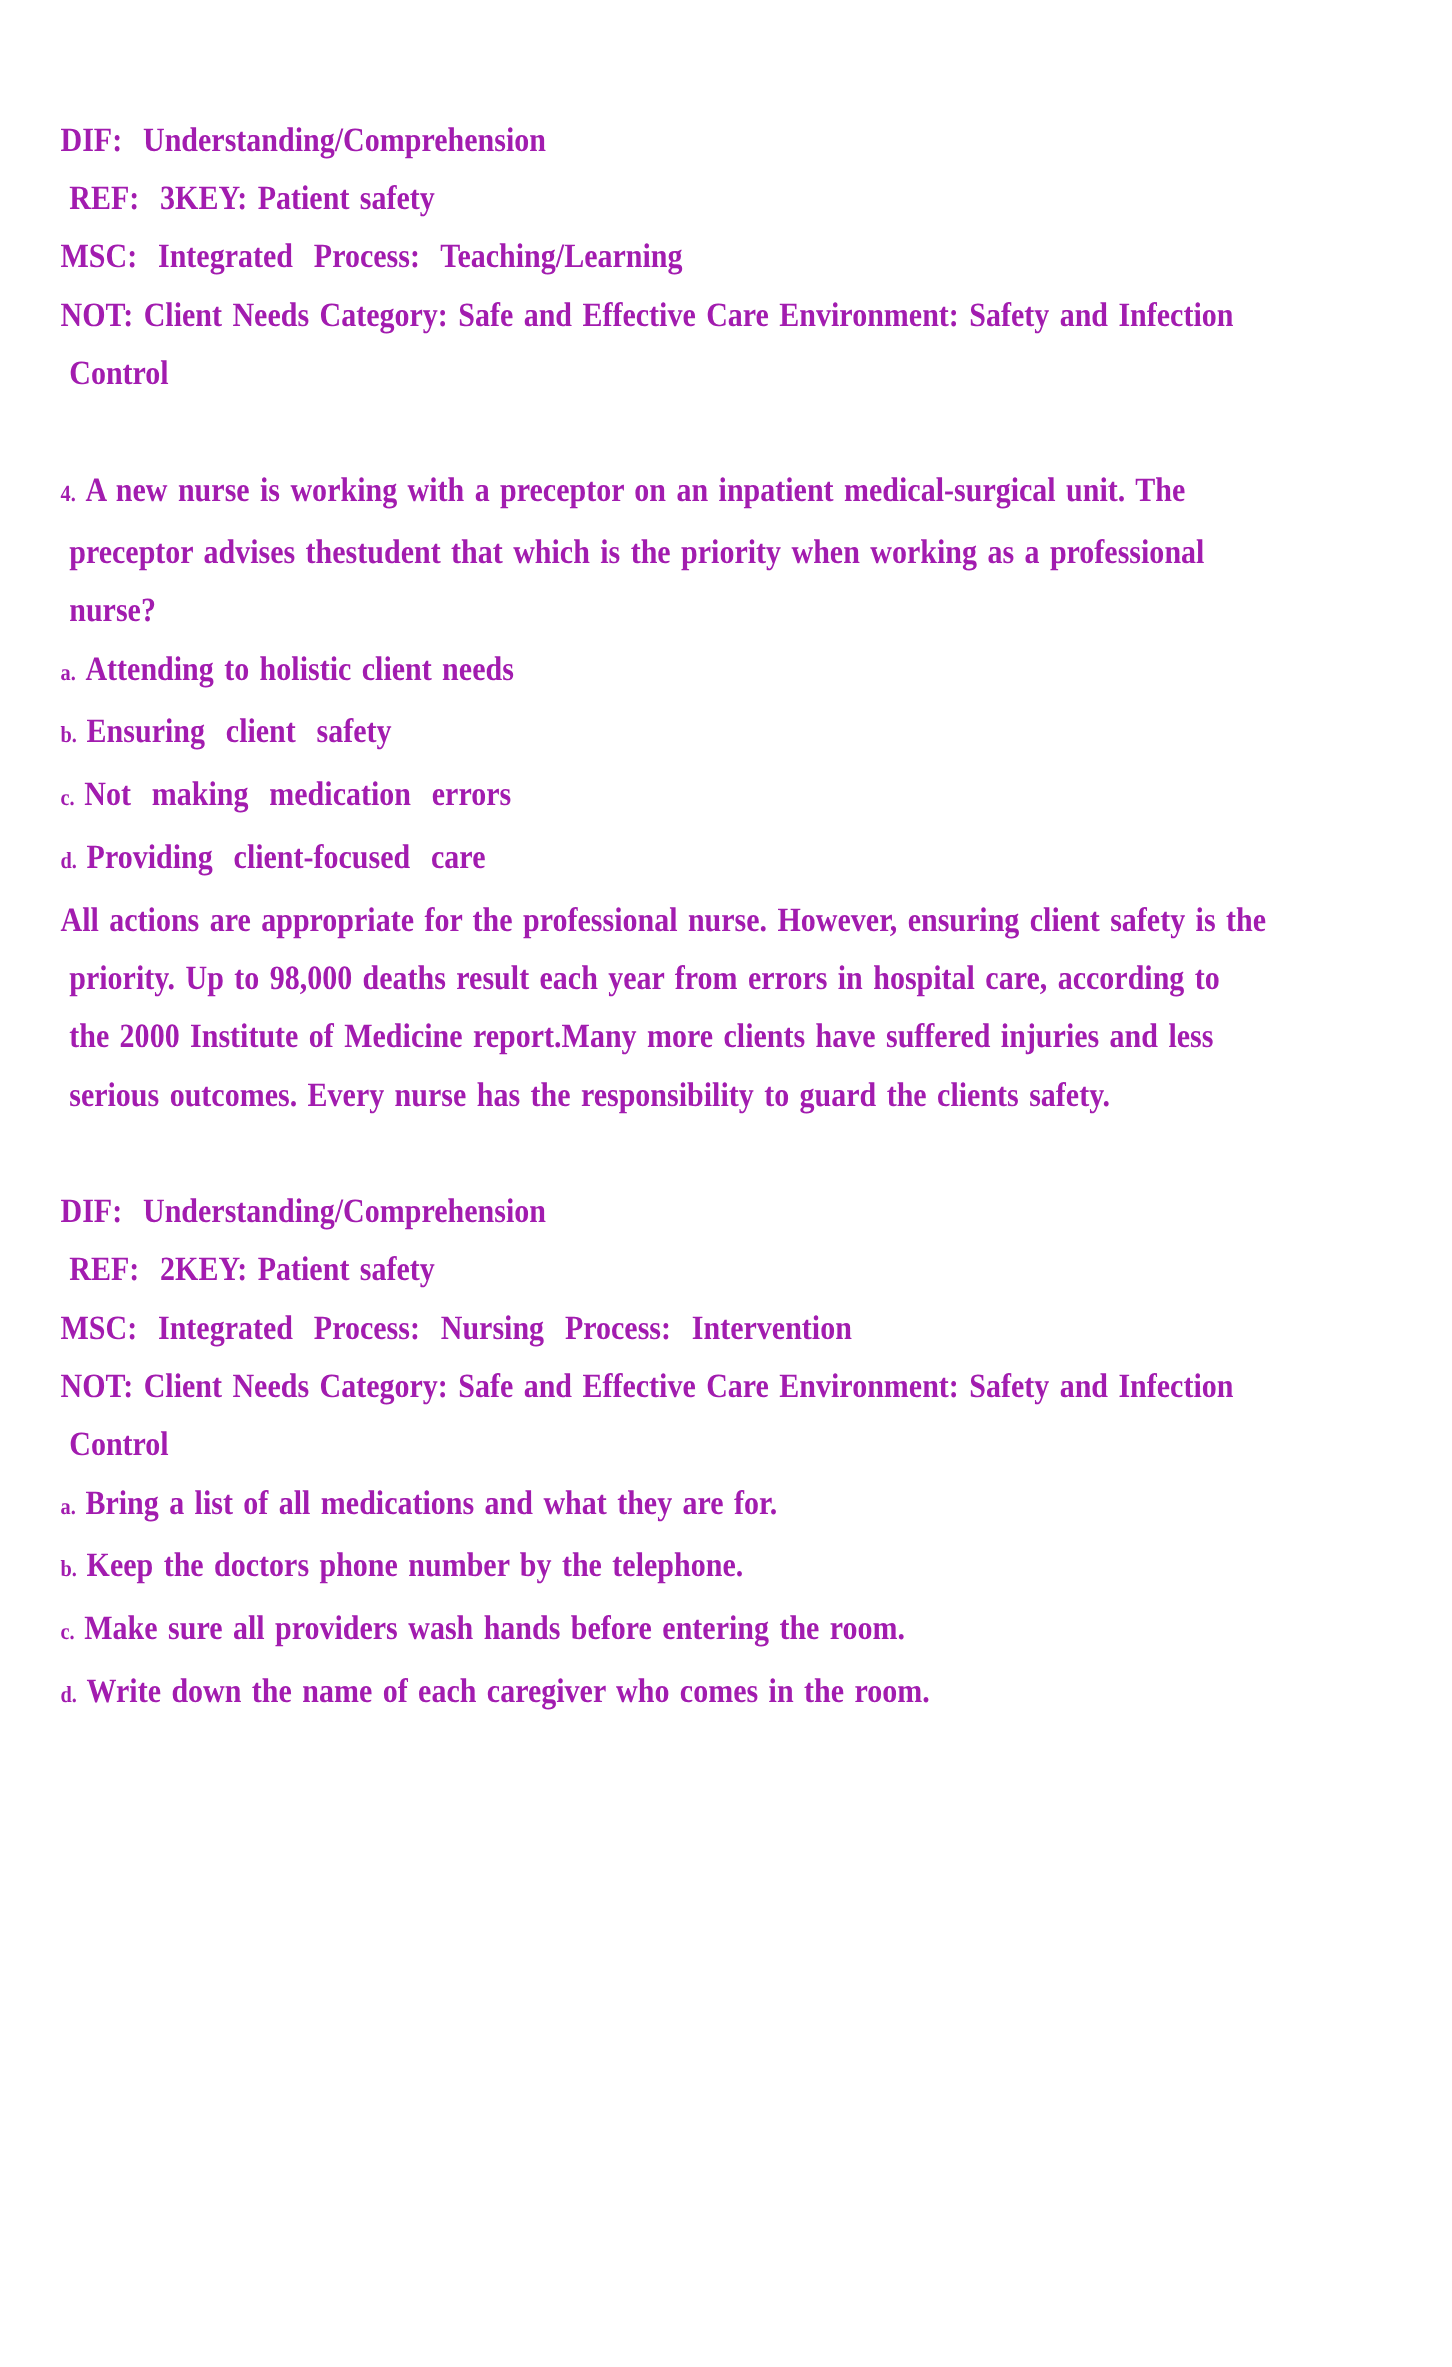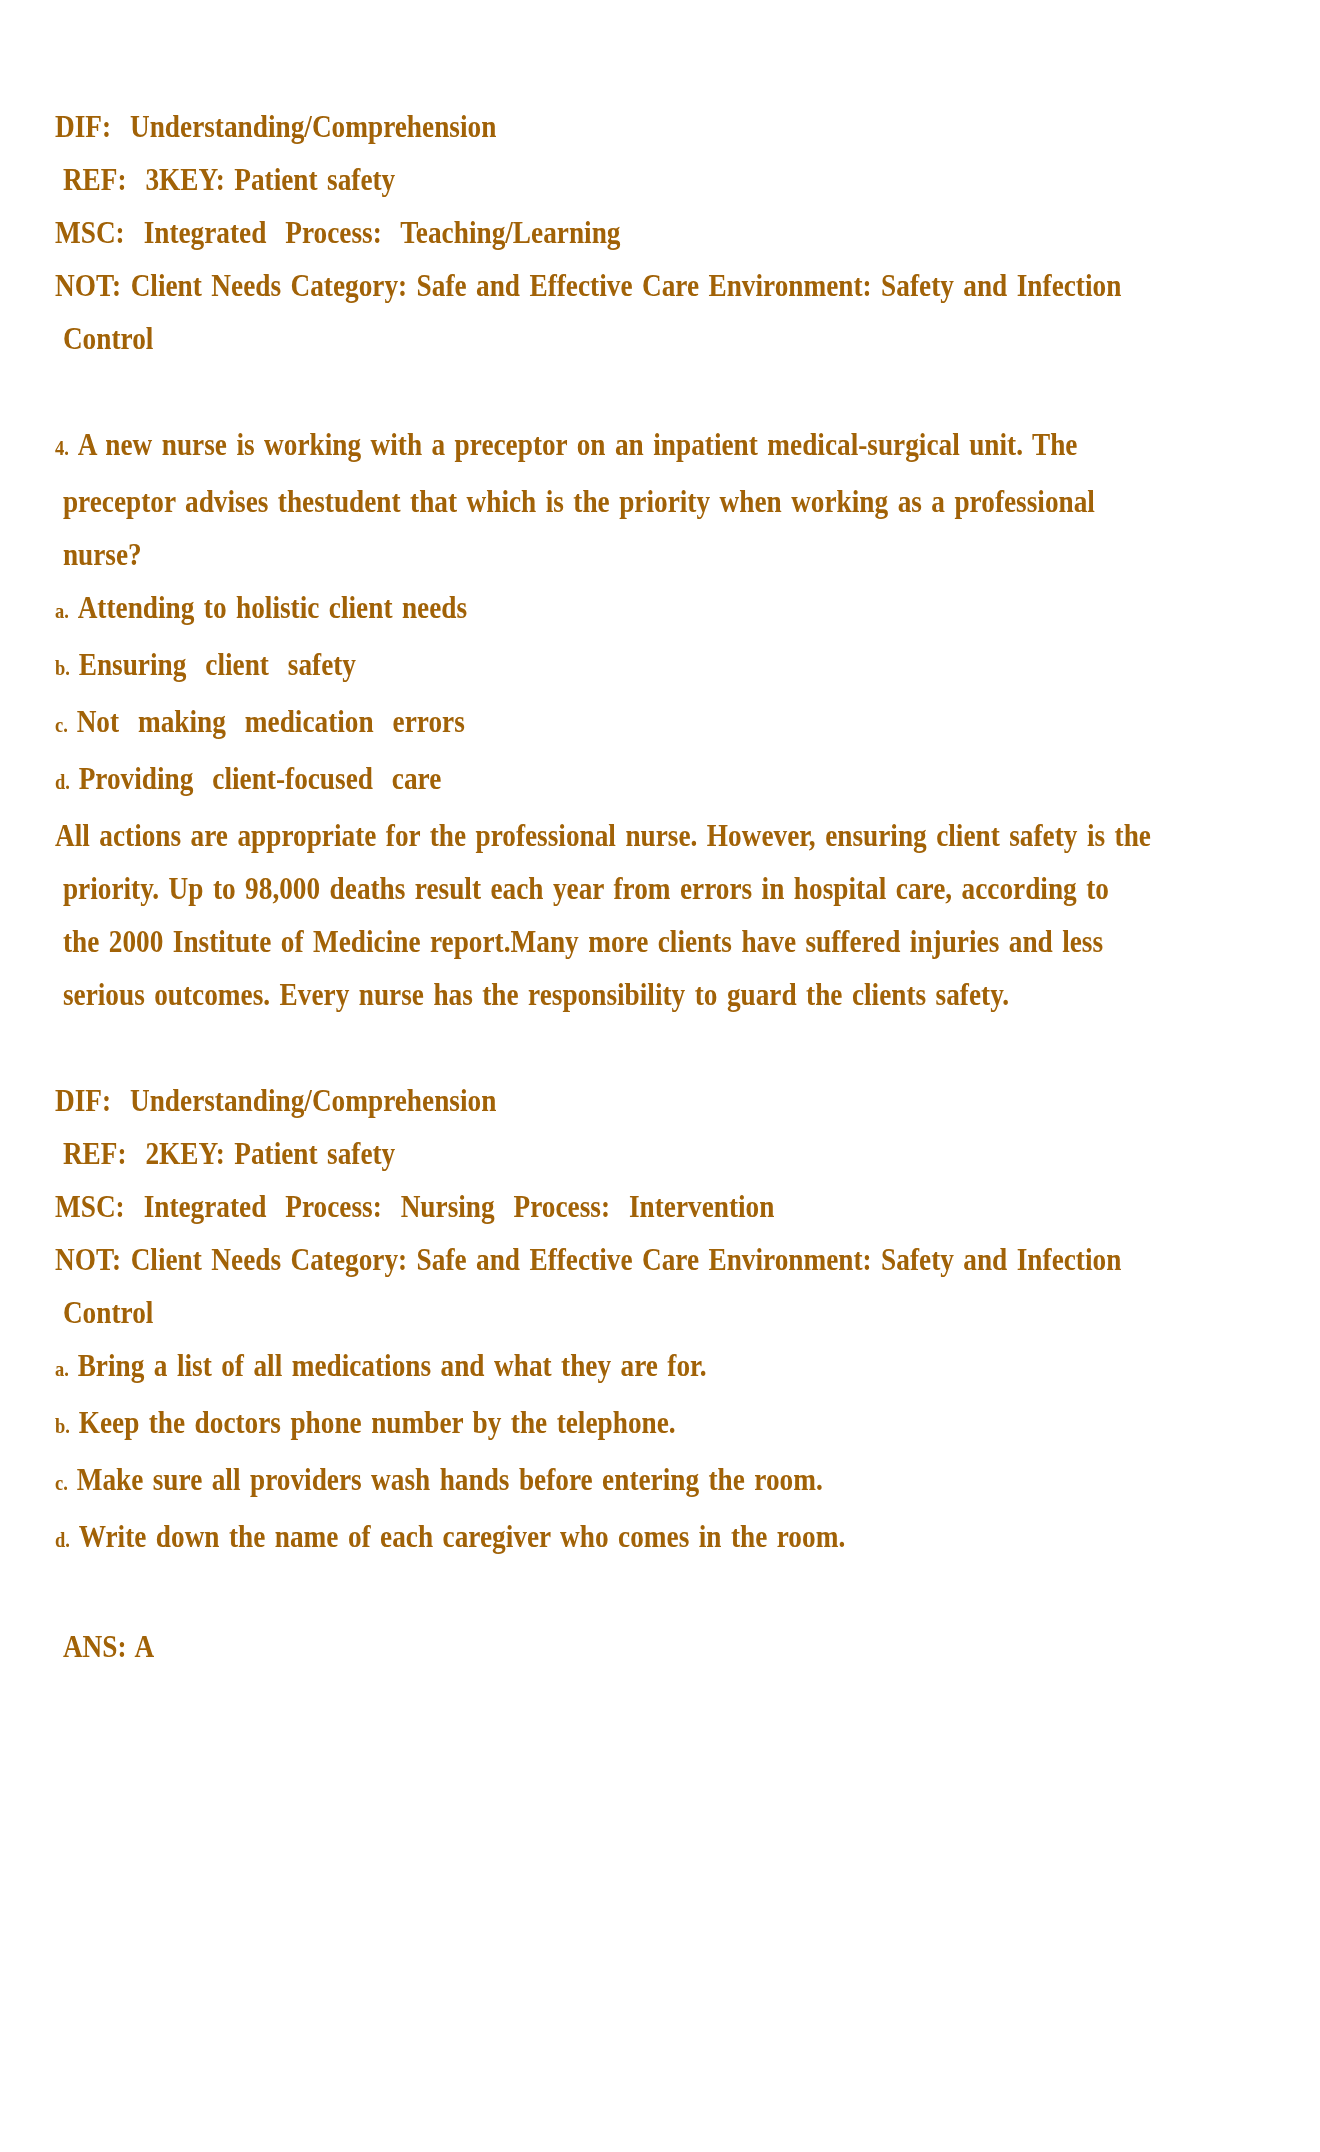--- a/index.html
+++ b/index.html
@@ -11,21 +11,21 @@
     position: relative;
     width: 1320px;
     height: 2152px;
     background: #ffffff;
     overflow: hidden;
   }
   .doc {
     padding: 100px 20px 0 55px;
     font-family: "Liberation Serif", "DejaVu Serif", serif;
     font-weight: 700;
-    color: #a16207;
+    color: #a21caf;
   }
   .block { margin-top: 53px; }
   .block:first-child { margin-top: 0; }
   .block.options, .block.rationale { margin-top: 0; }
   .line {
     font-size: 31px;
     line-height: 53px;
     white-space: pre;
     word-spacing: 3px;
     transform: scaleX(0.88);
@@ -72,17 +72,14 @@
         <div class="line"><span>MSC:  Integrated  Process:  Nursing  Process:  Intervention</span></div>
         <div class="line"><span>NOT: Client Needs Category: Safe and Effective Care Environment: Safety and Infection</span></div>
         <div class="line indent"><span>Control</span></div>
       </div>
       <div class="block options">
         <div class="line"><span class="marker">a.</span><span>Bring a list of all medications and what they are for.</span></div>
         <div class="line"><span class="marker">b.</span><span>Keep the doctors phone number by the telephone.</span></div>
         <div class="line"><span class="marker">c.</span><span>Make sure all providers wash hands before entering the room.</span></div>
         <div class="line"><span class="marker">d.</span><span>Write down the name of each caregiver who comes in the room.</span></div>
       </div>
-      <div class="block answer">
-        <div class="line indent"><span>ANS: A</span></div>
-      </div>
     </div>
 </div>
 
 </body></html>

